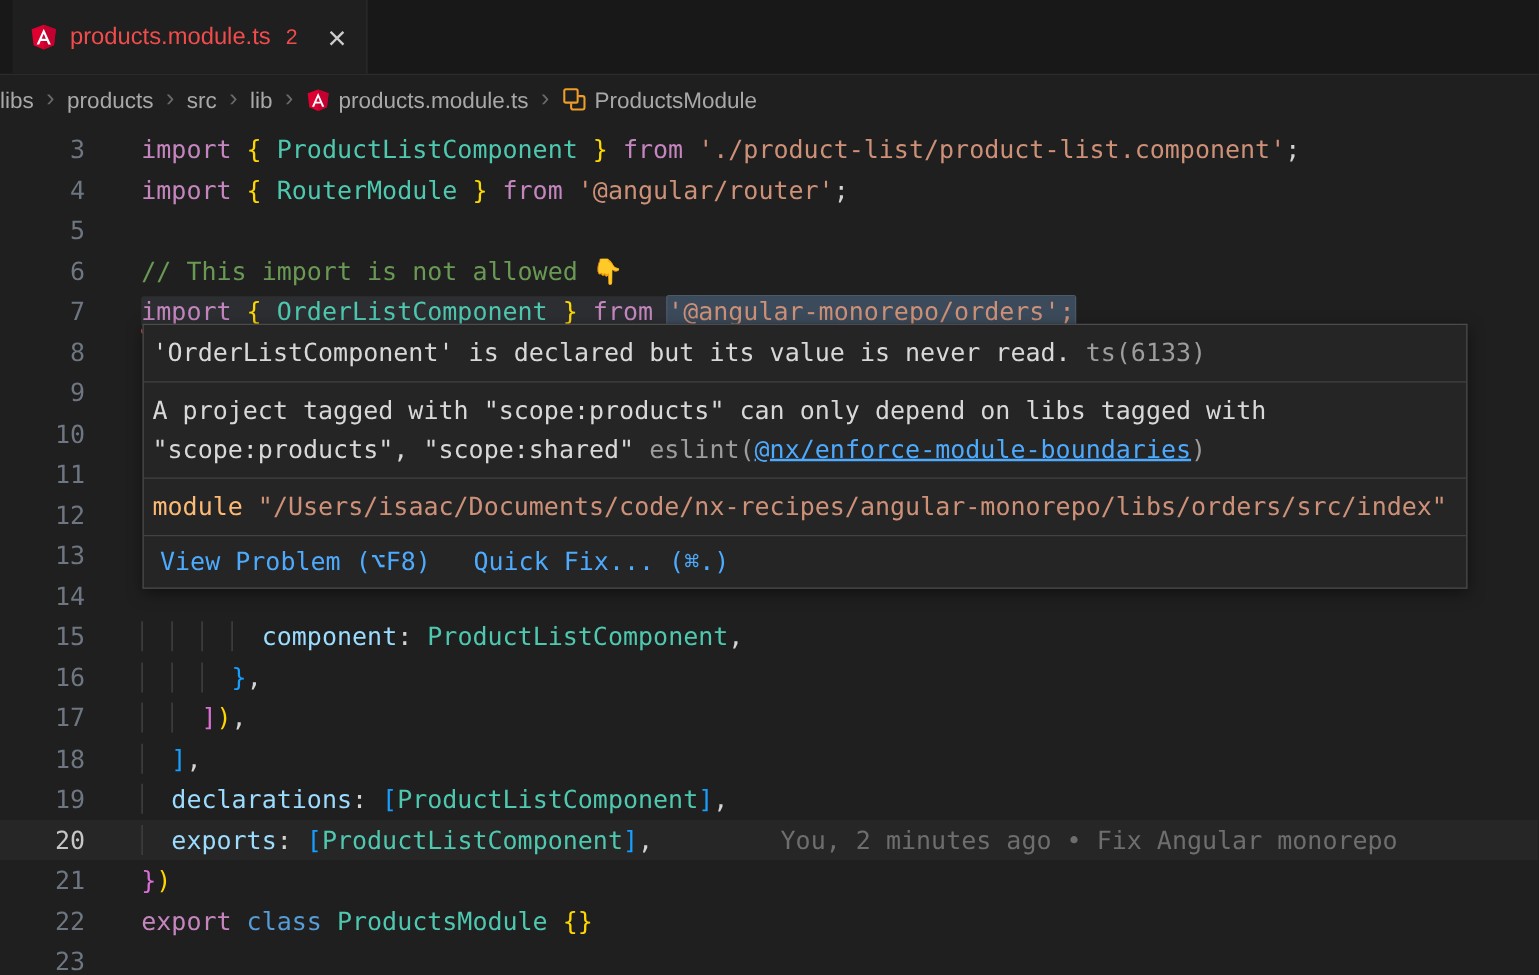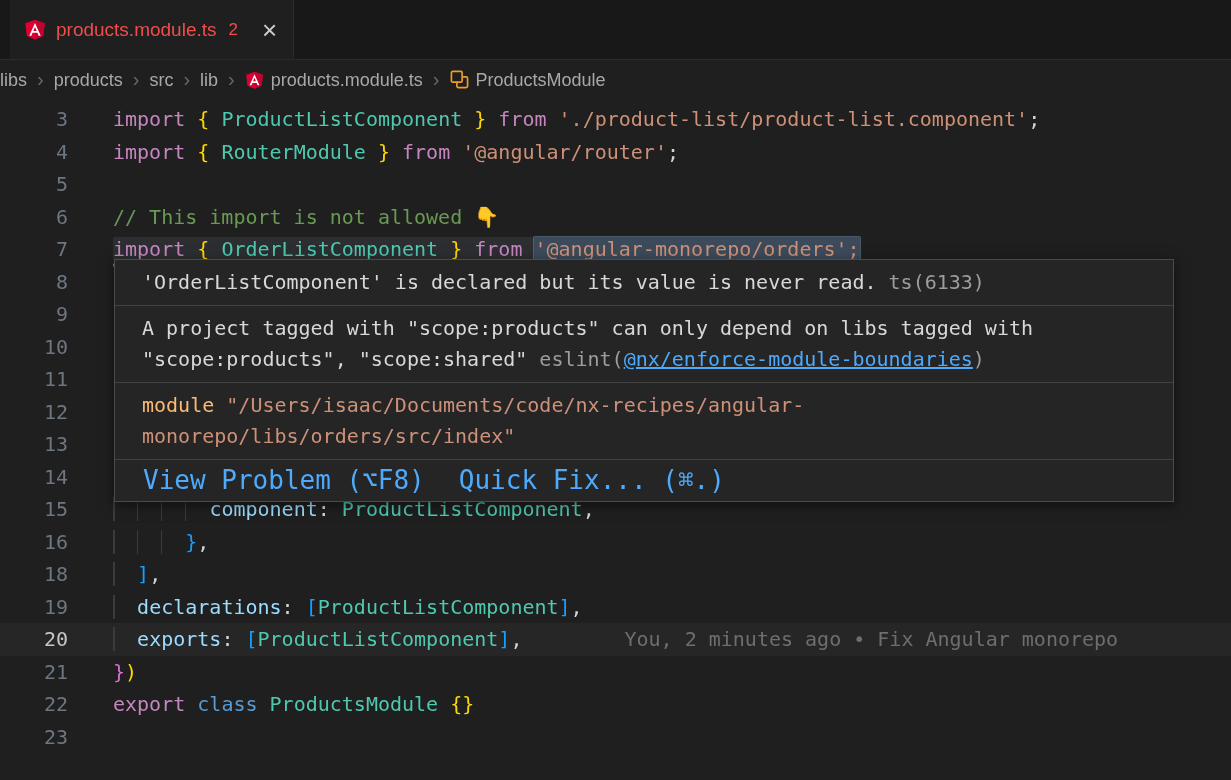--- a/index.html
+++ b/index.html
@@ -65,26 +65,26 @@
   .blame { color:#6E6E6E; margin-left:102px; }
   
   .hover {
     position:absolute; left:114px; top:158px; width:1060px;
     background:#252526; border:1px solid #4B4B4B;
     box-shadow:0 3px 12px rgba(0,0,0,0.5);
     font-family:"DejaVu Sans Mono", monospace;
     font-size:20px; line-height:31px; color:#D8D8D8;
     z-index:5;
   }
-  .hover-section { padding:7px 27px; border-bottom:1px solid #424242; }
+  .hover-section { padding:7px 7px; border-bottom:1px solid #424242; }
   .mut { color:#9D9D9D; }
   .mod-kw { color:#fdba74; }
   .mod-path { color:#CE9178; }
   .rule-link { color:#4DAAFC; text-decoration:underline; cursor:pointer; }
-  .hover-actions { display:flex; gap:34px; padding:7px 28px; font-size:26px; line-height:27px; }
+  .hover-actions { display:flex; gap:34px; padding:7px 13px; font-size:20px; line-height:27px; }
   .action { color:#4DAAFC; cursor:pointer; }
 </style>
 </head>
 <body>
 
 <div class="tabbar">
   <div class="tab">
     <span class="tab-icon">
       <svg width="22" height="23" viewBox="0 0 250 250">
         <polygon fill="#DD0031" points="125,15 235,55 218,200 125,240 32,200 15,55"></polygon>
@@ -146,20 +146,21 @@
       <div class="line"><span class="ln">7</span><span class="code"><span class="sq"><span style="color: rgb(197, 134, 192);">import </span><span style="color: rgb(255, 215, 0);">{ </span><span style="color: rgb(78, 201, 176);">OrderListComponent</span><span style="color: rgb(255, 215, 0);"> } </span><span style="color: rgb(197, 134, 192);">from </span><span class="hl" style="color: rgb(206, 145, 120);">'@angular-monorepo/orders';</span></span></span></div>
       <div class="line"><span class="ln">8</span><span class="code"></span></div>
       <div class="line"><span class="ln">9</span><span class="code"></span></div>
       <div class="line"><span class="ln">10</span><span class="code"></span></div>
       <div class="line"><span class="ln">11</span><span class="code"></span></div>
       <div class="line"><span class="ln">12</span><span class="code"></span></div>
       <div class="line"><span class="ln">13</span><span class="code"></span></div>
       <div class="line"><span class="ln">14</span><span class="code"></span></div>
       <div class="line"><span class="ln">15</span><span class="code"><span class="guide">  </span><span class="guide">  </span><span class="guide">  </span><span class="guide">  </span><span style="color: rgb(156, 220, 254);">component</span><span style="color: rgb(212, 212, 212);">: </span><span style="color: rgb(78, 201, 176);">ProductListComponent</span><span style="color: rgb(212, 212, 212);">,</span></span></div>
       <div class="line"><span class="ln">16</span><span class="code"><span class="guide">  </span><span class="guide">  </span><span class="guide">  </span><span style="color: rgb(23, 159, 255);">}</span><span style="color: rgb(212, 212, 212);">,</span></span></div>
+      <div class="line"><span class="ln">17</span><span class="code"><span class="guide">  </span><span class="guide">  </span><span style="color: rgb(218, 112, 214);">]</span><span style="color: rgb(255, 215, 0);">)</span><span style="color: rgb(212, 212, 212);">,</span></span></div>
       <div class="line"><span class="ln">18</span><span class="code"><span class="guide">  </span><span style="color: rgb(23, 159, 255);">]</span><span style="color: rgb(212, 212, 212);">,</span></span></div>
       <div class="line"><span class="ln">19</span><span class="code"><span class="guide">  </span><span style="color: rgb(156, 220, 254);">declarations</span><span style="color: rgb(212, 212, 212);">: </span><span style="color: rgb(23, 159, 255);">[</span><span style="color: rgb(78, 201, 176);">ProductListComponent</span><span style="color: rgb(23, 159, 255);">]</span><span style="color: rgb(212, 212, 212);">,</span></span></div>
       <div class="line active-line"><span class="ln ln-active">20</span><span class="code"><span class="guide">  </span><span style="color: rgb(156, 220, 254);">exports</span><span style="color: rgb(212, 212, 212);">: </span><span style="color: rgb(23, 159, 255);">[</span><span style="color: rgb(78, 201, 176);">ProductListComponent</span><span style="color: rgb(23, 159, 255);">]</span><span style="color: rgb(212, 212, 212);">,</span><span class="blame">You, 2 minutes ago • Fix Angular monorepo</span></span></div>
       <div class="line"><span class="ln">21</span><span class="code"><span style="color: rgb(218, 112, 214);">}</span><span style="color: rgb(255, 215, 0);">)</span></span></div>
       <div class="line"><span class="ln">22</span><span class="code"><span style="color: rgb(197, 134, 192);">export </span><span style="color: rgb(86, 156, 214);">class </span><span style="color: rgb(78, 201, 176);">ProductsModule</span><span style="color: rgb(212, 212, 212);"> </span><span style="color: rgb(255, 215, 0);">{}</span></span></div>
       <div class="line"><span class="ln">23</span><span class="code"></span></div>
     </div>
 
   <div class="hover">
     <div class="hover-section">

